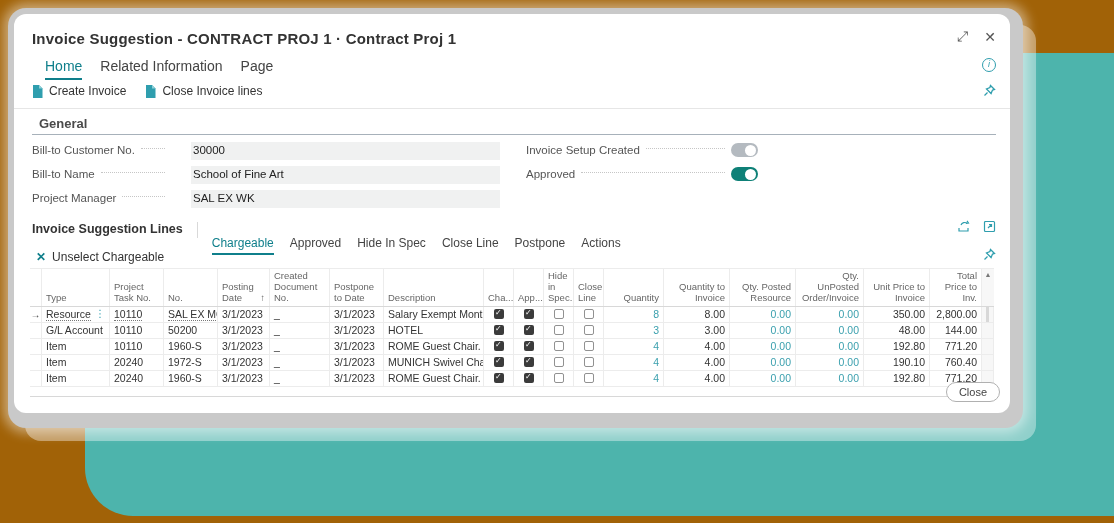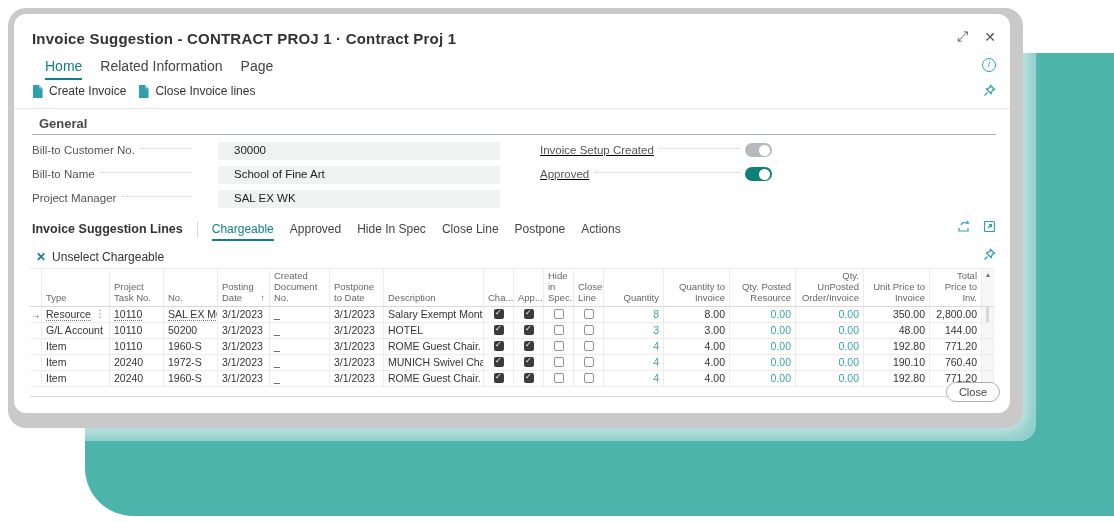--- a/index.html
+++ b/index.html
@@ -1,17 +1,17 @@
 <!DOCTYPE html>
 <html><head>
 <meta charset="utf-8">
 <style>
   * { box-sizing: border-box; margin: 0; padding: 0; }
   body { background: #000; font-family: "Liberation Sans", sans-serif; }
-  #stage { position: relative; width: 1114px; height: 523px; background: #ffffff; overflow: hidden; }
+  #stage { position: relative; width: 1114px; height: 523px; background: #a16207; overflow: hidden; }
 
   
   .teal-blob { position: absolute; left: 85px; top: 53px; width: 1120px; height: 463px;
     background: #4db4ac; border-radius: 48px; }
 
   
   .frame { position: absolute; left: 8px; top: 8px; width: 1015px; height: 420px;
     border-radius: 18px; background: #c9c9c9;
     box-shadow: 0 0 12px 5px rgba(255,255,255,0.45), 15px 15px 0 -2px rgba(255,255,255,0.38); }
 
@@ -22,45 +22,45 @@
   .title { position: absolute; left: 18px; top: 16px; font-size: 15px; font-weight: bold; color: #333; letter-spacing: .2px; }
   .win-icons { position: absolute; right: 14px; top: 14px; display: flex; gap: 16px; align-items: center; color: #555; }
   .win-icons span { font-size: 14px; cursor: pointer; }
 
   
   .ribbon-tabs { position: absolute; left: 18px; top: 44px; display: flex; gap: 18px; font-size: 14px; color: #444; margin-left: 13px; }
   .rtab { padding-bottom: 4px; cursor: pointer; }
   .rtab.active { color: #0f7f8b; border-bottom: 2px solid #0f7f8b; }
   .info-icon { position: absolute; right: 14px; top: 44px; width: 14px; height: 14px; border: 1.4px solid #2f9eae;
     border-radius: 50%; color: #2f9eae; font-size: 9px; line-height: 11px; text-align: center; font-style: italic; }
-  .ribbon-actions { position: absolute; left: 18px; top: 70px; display: flex; gap: 12px; font-size: 12px; color: #333; }
+  .ribbon-actions { position: absolute; left: 18px; top: 70px; display: flex; gap: 19px; font-size: 12px; color: #333; }
   .ract { display: flex; align-items: center; gap: 6px; cursor: pointer; }
   .doc-icon { width: 11px; height: 13px; display: inline-block; }
   .pin1 { position: absolute; right: 14px; top: 70px; }
   .ribbon-sep { position: absolute; left: 0; right: 0; top: 94px; border-top: 1px solid #e6e6e6; }
 
   
   .gen-head { position: absolute; left: 25px; top: 102px; font-size: 13px; font-weight: bold; color: #4a4a4a; }
   .gen-sep { position: absolute; left: 18px; right: 14px; top: 120px; border-top: 1px solid #a7b1ba; }
   .fields-left { position: absolute; left: 18px; top: 128px; width: 468px; }
-  .fields-right { position: absolute; left: 526px; top: 128px; width: 232px; text-decoration: underline; }
+  .fields-right { position: absolute; left: 512px; top: 128px; width: 232px; }
   .frow { display: flex; align-items: center; height: 18px; margin-bottom: 6px; }
   .flabel { font-size: 11.5px; color: #555; white-space: nowrap; padding-bottom: 2px; }
   .leader { flex: 1; border-bottom: 1px dotted #c6c6c6; margin: 0 6px 5px 6px; min-width: 12px; }
-  .fvalue { width: 282px; background: #f0f1f1; font-size: 11.5px; color: #222; padding: 2px 16px; height: 18px; margin-left: 20px; }
+  .fvalue { width: 309px; background: #f0f1f1; font-size: 11.5px; color: #222; padding: 2px 2px; height: 18px; margin-left: 20px; }
   .toggle { width: 27px; height: 14px; border-radius: 8px; position: relative; flex: none; margin-bottom: 2px; }
   .toggle .knob { position: absolute; top: 1.5px; right: 2px; width: 11px; height: 11px; border-radius: 50%; background: #fff; }
   .toggle.gray { background: #b4bac0; }
   .toggle.on { background: #0e8077; }
 
   
   .lines-head { position: absolute; left: 18px; top: 208px; display: flex; align-items: flex-start; font-size: 12px; color: #444; }
   .lines-title { font-size: 12.5px; font-weight: bold; color: #333; margin-right: 14px; }
   .vsep { width: 1px; height: 16px; background: #d9d9d9; margin-right: 14px; }
-  .lmenu { display: flex; gap: 16px; }
+  .lmenu { display: flex; gap: 16px; margin-top: 14px; }
   .lmenu .mitem { padding-bottom: 3px; cursor: pointer; }
   .lmenu .mitem.active { color: #0f7f8b; border-bottom: 2px solid #0f7f8b; }
   .lines-icons { position: absolute; right: 14px; top: 206px; display: flex; gap: 12px; }
   .unselect-row { position: absolute; left: 22px; top: 236px; display: flex; align-items: center; gap: 6px; font-size: 12px; color: #333; cursor: pointer; }
   .unselect-row .x { color: #0f7f8b; font-weight: bold; font-size: 12px; }
   .pin2 { position: absolute; right: 14px; top: 234px; }
 
   
   :root { --cols: 12px 68px 54px 54px 52px 60px 54px 100px 30px 30px 30px 30px 60px 66px 66px 68px 66px 52px 12px; }
   .grid { position: absolute; left: 16px; top: 254px; width: 964px; }

